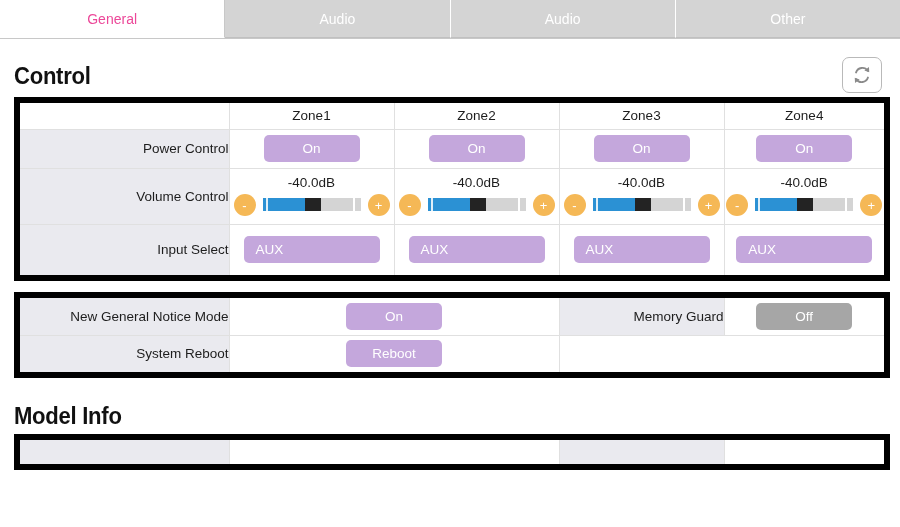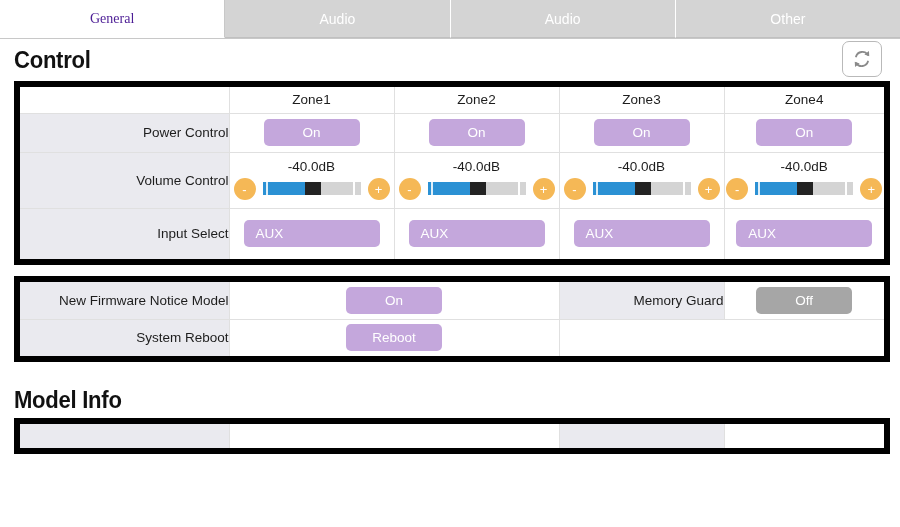--- a/index.html
+++ b/index.html
@@ -28,28 +28,27 @@
     color: #ffffff;
     background: #d4d4d4;
     border-right: 1px solid #ffffff;
     border-bottom: 1px solid #c0c0c0;
     cursor: pointer;
     user-select: none;
   }
   .tab:last-child { border-right: none; }
   .tab.active {
     background: #ffffff;
-    color: #4c1d95;
+    color: #ec4899;
     border-bottom: 1px solid #ffffff;
     border-right: 1px solid #c8c8c8;
-    font-family: Liberation Serif, serif;
-  }
-
-  
-  .page { position: relative; width: 900px; padding: 0 14px; }
+  }
+
+  
+  .page { position: relative; width: 900px; padding: 16px 14px; }
 
   .section-head {
     position: relative;
     height: 42px;
     display: flex;
     align-items: center;
   }
   .section-title {
     font-size: 24px;
     font-weight: bold;
@@ -308,21 +307,21 @@
       <col style="width:212px">
         <col style="width:165px">
         <col style="width:165px">
         <col style="width:165px">
         <col style="width:163px">
     </colgroup>
 
     <tbody>
 
     <tr>
-      <td class="lbl" style="height:40px">New Firmware Notice Model</td>
+      <td class="lbl" style="height:40px">New General Notice Mode</td>
       <td class="cell" colspan="2"><button class="btn btn-sm">On</button></td>
       <td class="lbl">Memory Guard</td>
       <td class="cell"><button class="btn btn-gray">Off</button></td>
     </tr>
 
     <tr>
       <td class="lbl" style="height:40px">System Reboot</td>
       <td class="cell" colspan="2"><button class="btn btn-sm">Reboot</button></td>
       <td style="border:none;background:#ffffff"></td>
       <td style="border:none;background:#ffffff"></td>

